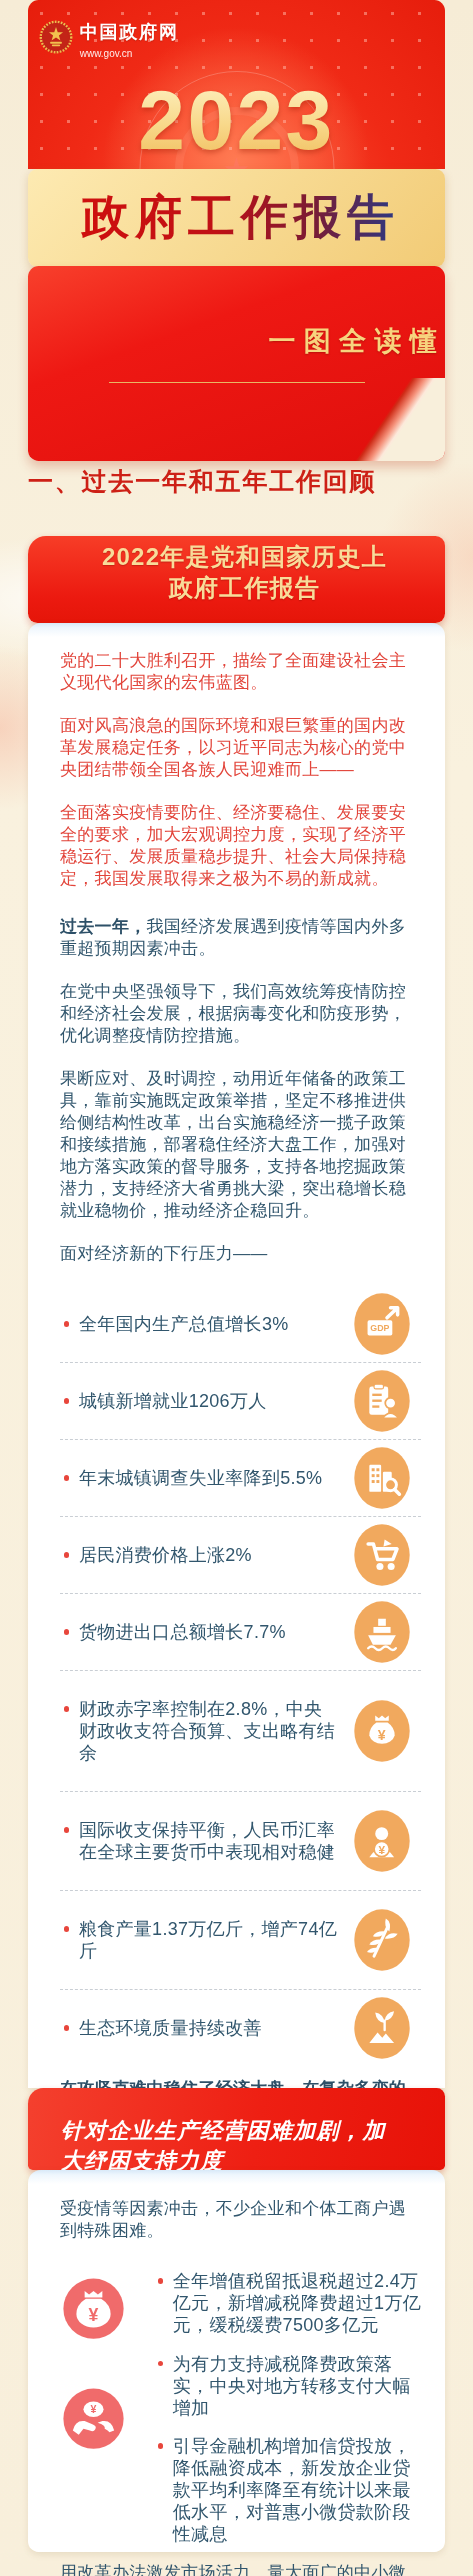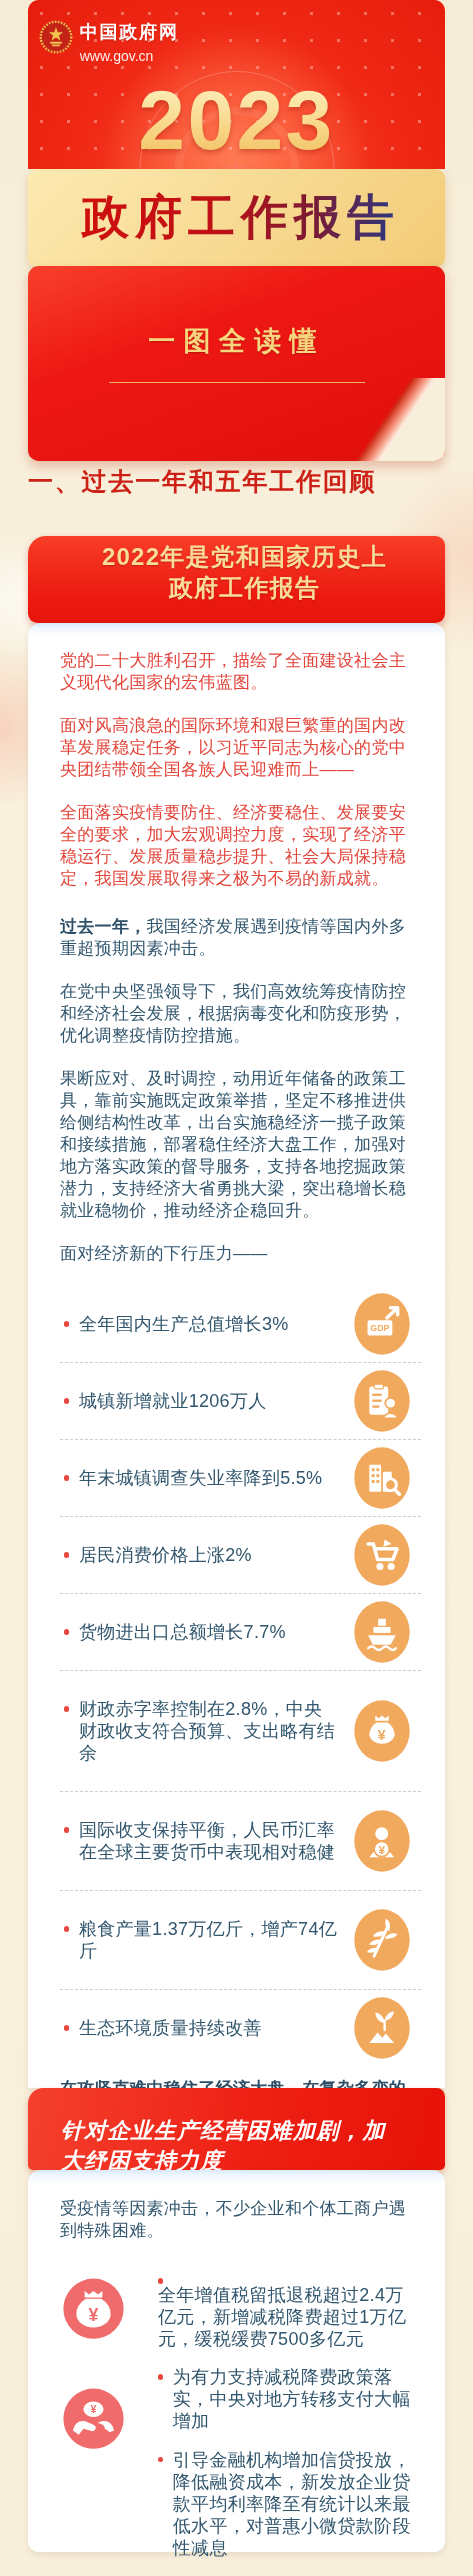--- a/index.html
+++ b/index.html
@@ -23,41 +23,41 @@
     background-size:27px 27px, auto, auto;
   }
   .hero .ring { position:absolute; left:50%; border:1.2px solid rgba(255,255,255,.22); border-radius:50%; }
   .ring.r1 { width:195px; height:195px; top:71px; transform:translateX(-50%); }
   .ring.r2 { width:124px; height:124px; top:107px; transform:translateX(-50%); border-width:8.3px; border-color:rgba(255,140,110,.28); }
   .hero .star { position:absolute; left:50%; top:151px; transform:translateX(-50%); font-size:31px; color:rgba(255,120,95,.85); }
   .brand { position:absolute; left:10.7px; top:20px; display:flex; align-items:flex-start; }
   .emblem { width:34px; height:34px; flex:0 0 34px; }
   .brand-txt { margin-left:7px; color:#fff; }
   .brand-name { font-size:18px; font-weight:bold; letter-spacing:1.8px; text-shadow:0 0.6px 1.2px rgba(140,20,0,.4); }
-  .brand-url { font-size:14px; margin-top:3.6px; color:rgba(255,255,255,.92); }
+  .brand-url { font-size:10px; margin-top:3.6px; color:rgba(255,255,255,.92); }
   .year { position:absolute; left:0; right:0; top:76px; text-align:center;
     font-size:84px; line-height:89px; font-weight:800; letter-spacing:2.4px;
     background:linear-gradient(180deg,#fdf0c0 5%, #f8d88a 55%, #f0bd5c 100%);
     -webkit-background-clip:text; background-clip:text; color:transparent;
     filter:drop-shadow(0 3px 2.4px rgba(150,25,0,.35));
   }
 
   
   .gold-box { top:169px; height:98px; border-radius:9.5px;
     background:linear-gradient(135deg,#fdeab2 0%, #f8dc96 45%, #f2cb76 100%);
     box-shadow:0 3.6px 8.3px rgba(170,110,30,.25); text-align:center; }
   .gold-box h1 { font-family:"Liberation Serif", serif; font-weight:bold; font-size:47px; line-height:97px; letter-spacing:6px;
     background:linear-gradient(90deg,#d40f0b 0%, #c01015 45%, #7c1b33 68%, #1e3c8f 92%);
     -webkit-background-clip:text; background-clip:text; color:transparent;padding-left:9px; }
 
   
   .read-card { top:266px; height:195px; border-radius:10.7px; overflow:hidden;
     background:linear-gradient(160deg,#f8402c 0%, #ee1813 35%, #df0f0c 100%);
     box-shadow:0 6px 10.7px rgba(180,40,10,.25); }
-  .read-card .t { margin-top:57px; text-align:center; font-size:27px; font-weight:bold; letter-spacing:8.3px; color:#f7d47e;
+  .read-card .t { margin-top:57px; text-align:right; font-size:27px; font-weight:bold; letter-spacing:8.3px; color:#f7d47e;
     text-shadow:0 1.2px 1.8px rgba(120,10,0,.4); }
   .read-card .underline { width:256px; height:1.2px; margin:22.5px auto 0; background:#e9b765; }
   .read-card .curl { position:absolute; right:0; bottom:0; width:89px; height:83px;
     background:linear-gradient(304deg, #f8efdb 0 44%, #fce9db 46%, #f5937c 52%, #cf2c17 60%, rgba(207,44,23,0) 62%); }
 
   
   .sec-heading { top:465px; font-family:"Liberation Serif", serif; font-weight:900;
     font-size:25px; letter-spacing:1.8px; color:#cd2016; }
 
   
@@ -88,21 +88,21 @@
   .stat .ic { position:absolute; right:10.7px; top:50%; transform:translateY(-50%); width:56px; height:62px; }
 
   
   .banner2 { top:2088px; height:82px; border-radius:15.4px 8.3px 4.7px 4.7px; padding:28px 0 0 33px;
     background:linear-gradient(100deg,#f4402e 0%, #ee1f13 55%, #e71208 100%);
     box-shadow:0 3px 6px rgba(190,40,15,.3);font-style:italic; }
   .banner2 p { width:332px; font-size:22px; line-height:30px; font-weight:bold; color:#fff; letter-spacing:1.2px; }
 
   
   .bullet { position:relative; display:flex; margin:16.6px 0 0 98px; }
-  .bullet.first { margin-top:28px;flex-direction:column; }
+  .bullet.first { margin-top:28px; }
   .bullet .dot { flex:0 0 5.3px; width:5.3px; height:5.3px; border-radius:50%; background:#e8463c; margin:8.3px 9.5px 0 0; }
   .bullet p { font-size:18px; line-height:22px; color:#31566d; max-width:269px; letter-spacing:0.3px; }
   .gicon { position:absolute; width:65px; height:62px; left:33px; }
   .gicon.money { top:108px; }
   .gicon.hands { top:218px; }
   .card2 .outro { margin-top:16.6px; }
 </style>
 </head>
 <body>
 

